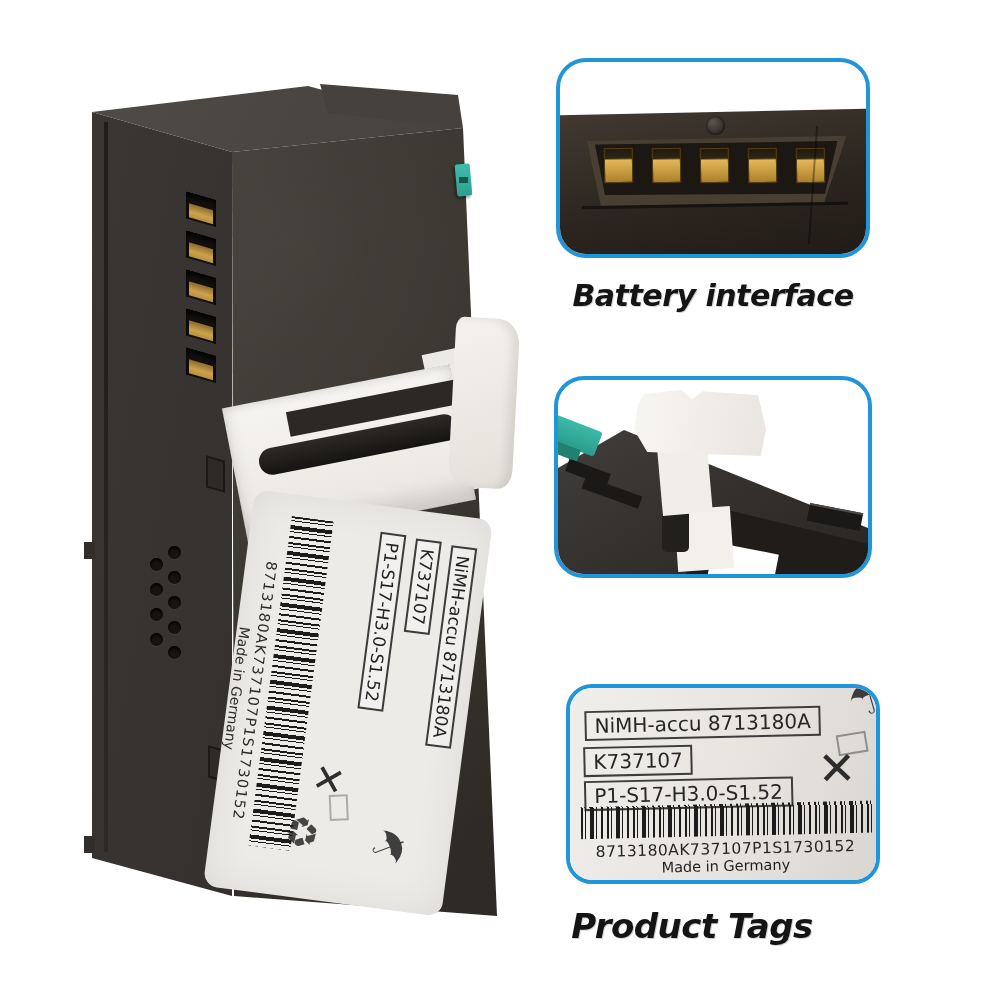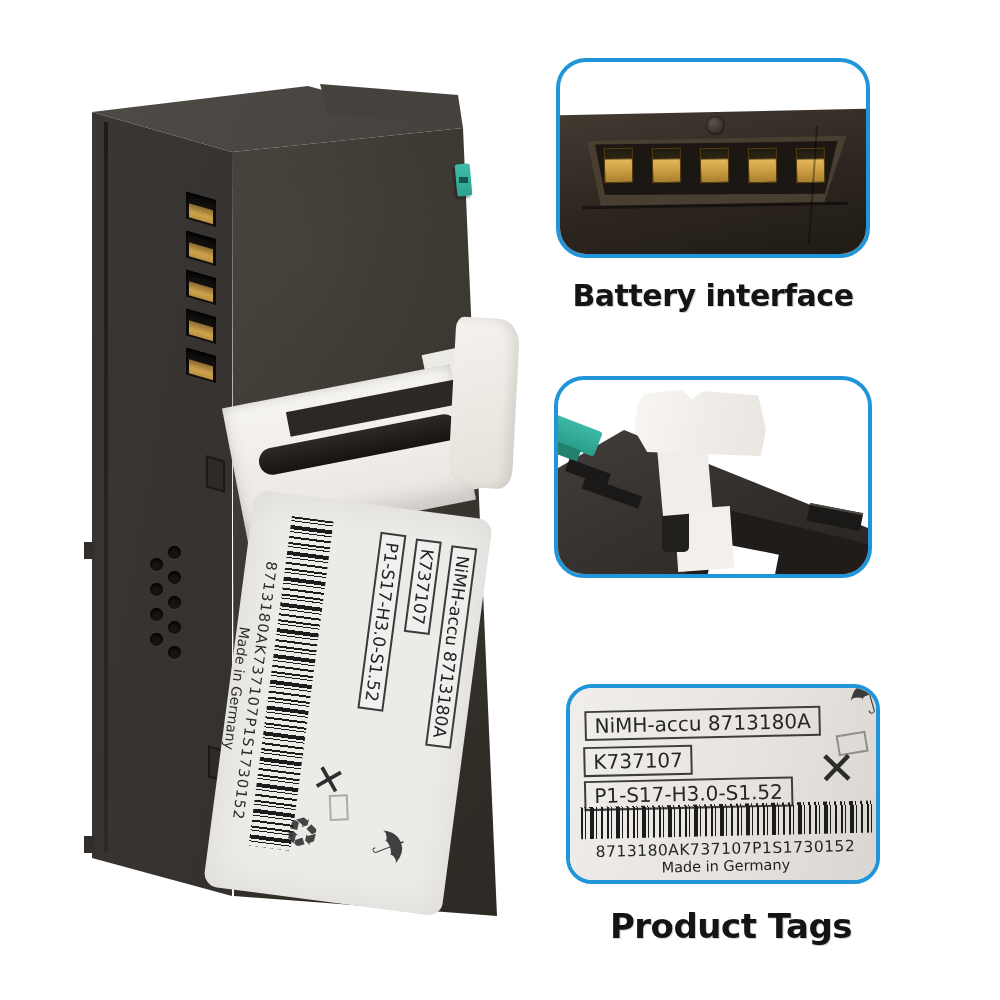--- a/index.html
+++ b/index.html
@@ -122,25 +122,25 @@
     white-space:nowrap;color:#262626;}
   #p3row1{left:26px;top:30px;} #p3row2{left:24px;top:66px;} #p3row3{left:24px;top:100px;}
   #p3-umb{left:290px;top:-6px;font-size:48px;color:#3c3c3c;transform:rotate(-15deg);position:absolute;}
   #p3-bin{left:278px;top:58px;width:26px;height:17px;border:2px solid #666;opacity:.65;transform:rotate(-8deg);}
   #p3-x{left:258px;top:66px;font-size:46px;font-weight:bold;color:#2c2c2c;position:absolute;}
   #p3-barcode{left:20px;top:126px;width:292px;height:32px;}
   #p3-serial{left:8px;top:162px;width:312px;text-align:center;font-size:15.5px;letter-spacing:.5px;color:#262626;}
   #p3-origin{left:8px;top:180px;width:312px;text-align:center;font-size:14.5px;color:#1f1f1f;}
 
   
-  .caption{position:absolute;text-align:center;font-weight:bold;
+  .caption{position:absolute;text-align:center;font-weight:bold;font-style:italic;
     color:#141414;letter-spacing:-.5px;text-shadow:1px 1px 0 rgba(0,0,0,.18);}
   #cap1{left:548px;top:278px;width:330px;font-size:30px;}
   #cap2{left:546px;top:597px;width:336px;font-size:30px;}
-  #cap3{left:568px;top:906px;width:326px;font-size:34px;}
+  #cap3{left:529px;top:906px;width:326px;font-size:34px;}
 </style>
 </head>
 <body>
 
 <div class="scene">
 
   <div>
     <div class="full" id="bat-left"></div>
     <div class="full" id="bat-top"></div>
     <div class="full" id="bat-top-step"></div>

